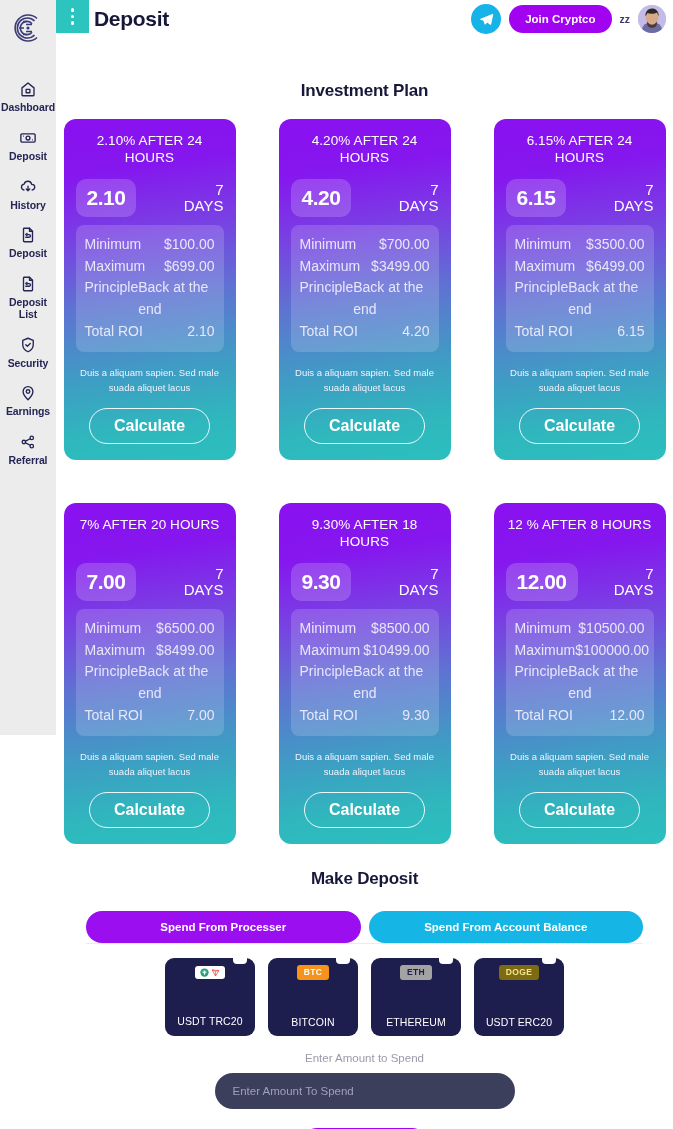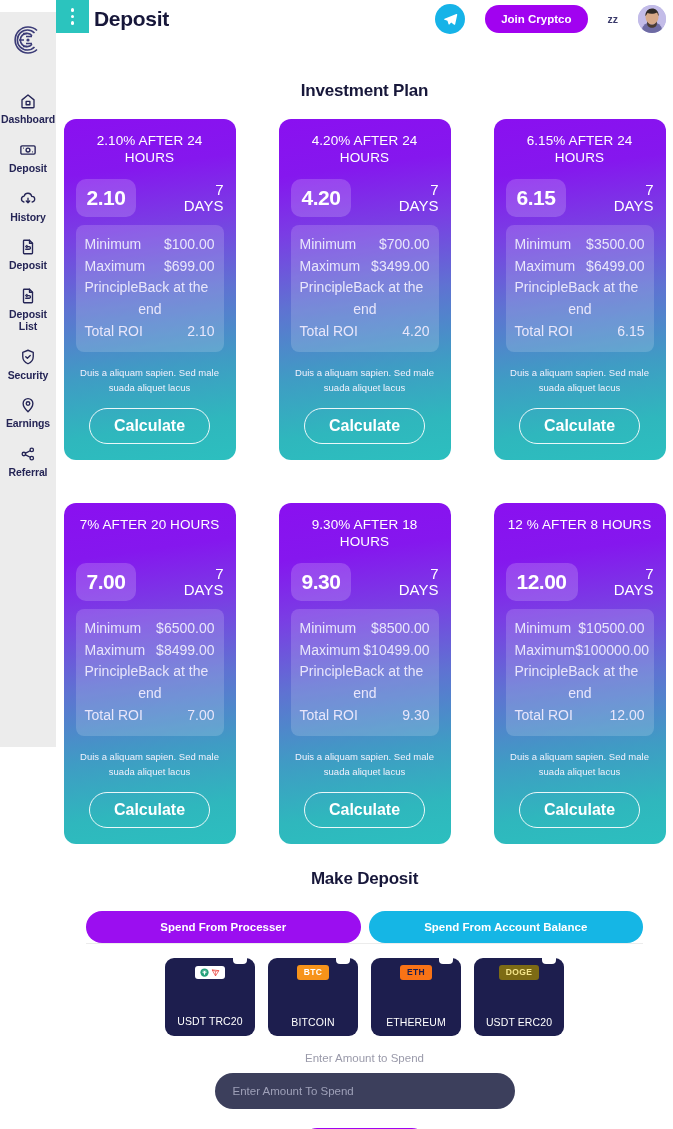--- a/index.html
+++ b/index.html
@@ -6,21 +6,21 @@
   html, body {
     width: 673px; height: 1129px;
     font-family: "Liberation Sans", sans-serif;
     background: #ffffff;
     overflow: hidden;
   }
   .page { position: relative; width: 673px; height: 1129px; background:#fff; }
 
   
   .sidebar {
-    position: absolute; left:0; top:12px; width:56px; height:735px;
+    position: absolute; left:0; top:0; width:56px; height:735px;
     background:#ececec;
     display:flex; flex-direction:column; align-items:center;
   }
   .logo-wrap { height:56px; display:flex; align-items:center; justify-content:center; width:100%; }
   .logo-wrap svg { display:block; }
   .nav { margin-top:16px; width:100%; display:flex; flex-direction:column; align-items:center; }
   .nav-item {
     width:100%; display:flex; flex-direction:column; align-items:center;
     padding:7px 0 7px 0; cursor:pointer; text-decoration:none;
   }
@@ -36,21 +36,21 @@
   .burger {
     position:absolute; left:0px; top:0px; width:33px; height:33px;
     background:#2bc4be; display:flex; flex-direction:column;
     align-items:center; justify-content:center; gap:3px; cursor:pointer;
   }
   .burger i { width:3.5px; height:3.5px; border-radius:50%; background:#fff; display:block; }
   .page-title {
     position:absolute; left:38px; top:7px; font-size:21px; font-weight:700;
     color:#17173a; letter-spacing:-0.3px;
   }
-  .header-right { position:absolute; right:7px; top:4px; display:flex; align-items:center; gap:20px; }
+  .header-right { position:absolute; right:7px; top:4px; display:flex; align-items:center; gap:8px; }
   .tg-btn {
     width:30px; height:30px; border-radius:50%; background:#16b3e8;
     display:flex; align-items:center; justify-content:center; cursor:pointer;
   }
   .join-btn {
     background:#a102f0; color:#fff; border:none; border-radius:16px;
     padding:8px 16px; font-size:11.5px; font-weight:700;
     font-family:"Liberation Sans", sans-serif; cursor:pointer; white-space:nowrap;
   }
   .user-initials { font-size:10.5px; font-weight:700; color:#3a3a6a; }
@@ -127,21 +127,21 @@
   .method::after {
     content:""; position:absolute; top:-1px; right:8px;
     width:14px; height:7px; background:#fff; border-radius:0 0 4px 4px;
   }
   .coin-badge {
     font-size:8.5px; font-weight:700; padding:2px 7px; border-radius:3px;
     letter-spacing:0.4px; margin-bottom:8px; line-height:1.25;
   }
   .badge-usdt { background:#fff; color:#1d1e4e; display:flex; align-items:center; gap:2px; padding:2px 5px; }
   .badge-btc  { background:#f7931a; color:#fff; }
-  .badge-eth  { background:#f97316; color:#1d1e4e; }
+  .badge-eth  { background:#a3a3a3; color:#1d1e4e; }
   .badge-doge { background:#7d6b14; color:#f4e58a; }
   .method-label { font-size:10.5px; color:#fff; font-weight:400; letter-spacing:0.1px; }
 
   
   .amount-label {
     text-align:center; font-size:11.5px; color:#9a9aaa; margin-top:16px;
   }
   .amount-input {
     display:block; width:300px; margin:9px auto 0 auto;
     background:#3c3f5c; border:none; border-radius:19px;

